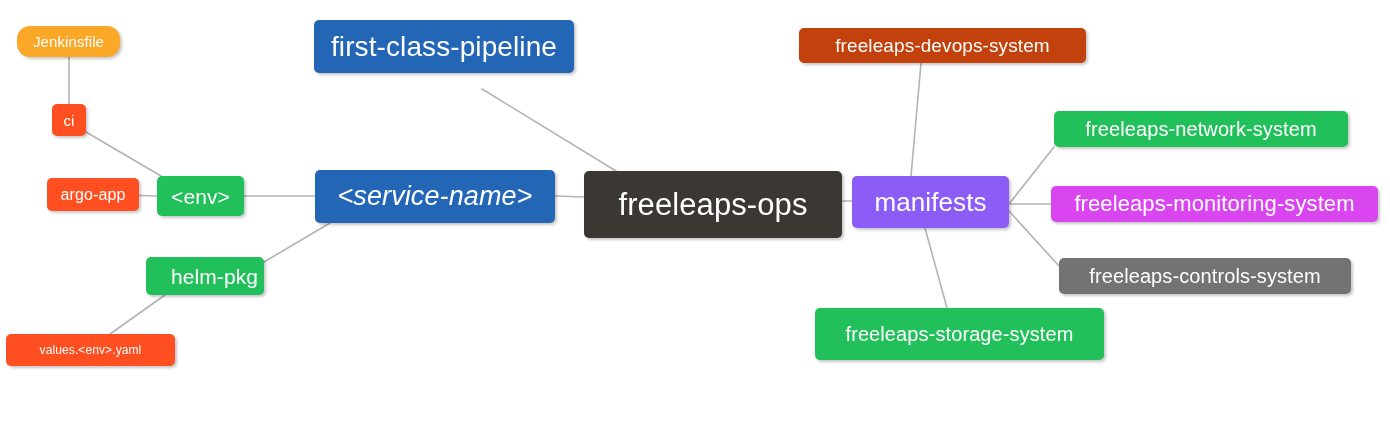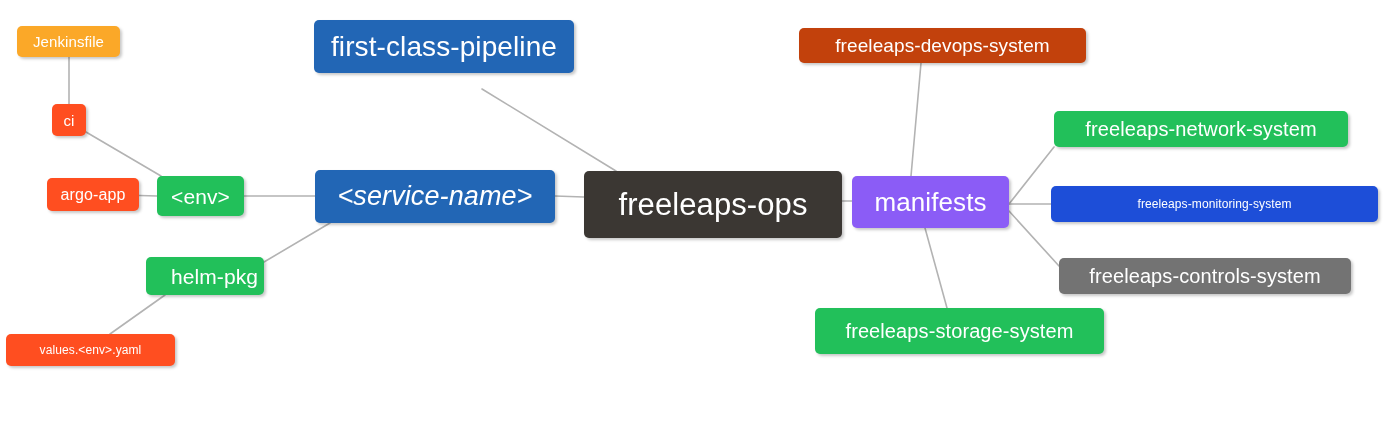--- a/index.html
+++ b/index.html
@@ -55,29 +55,29 @@
       <line x1="482" y1="89" x2="616" y2="171" stroke="#b3b3b3" stroke-width="1.6" stroke-linecap="round"></line>
       <line x1="555" y1="196" x2="584" y2="197" stroke="#b3b3b3" stroke-width="1.6" stroke-linecap="round"></line>
       <line x1="842" y1="201" x2="852" y2="201" stroke="#b3b3b3" stroke-width="1.6" stroke-linecap="round"></line>
       <line x1="921" y1="63" x2="911" y2="176" stroke="#b3b3b3" stroke-width="1.6" stroke-linecap="round"></line>
       <line x1="1054" y1="147" x2="1009" y2="204" stroke="#b3b3b3" stroke-width="1.6" stroke-linecap="round"></line>
       <line x1="1051" y1="204" x2="1009" y2="204" stroke="#b3b3b3" stroke-width="1.6" stroke-linecap="round"></line>
       <line x1="1059" y1="266" x2="1009" y2="211" stroke="#b3b3b3" stroke-width="1.6" stroke-linecap="round"></line>
       <line x1="947" y1="308" x2="925" y2="228" stroke="#b3b3b3" stroke-width="1.6" stroke-linecap="round"></line>
     </svg>
   <div id="node-layer">
-      <div class="node" style="left: 17px; top: 26px; width: 103px; height: 31px; background: rgb(251, 168, 40); font-size: 15px;">Jenkinsfile</div>
+      <div class="node" style="left: 17px; top: 26px; width: 103px; height: 31px; background: rgb(251, 168, 40); font-size: 15px; border-radius: 13px;">Jenkinsfile</div>
       <div class="node" style="left: 52px; top: 104px; width: 34px; height: 32px; background: rgb(255, 78, 32); font-size: 15px;">ci</div>
       <div class="node" style="left: 31px; top: 178px; width: 92px; height: 33px; background: rgb(255, 78, 32); font-size: 16px; margin-left: 16px;">argo-app</div>
       <div class="node" style="left: 157px; top: 176px; width: 87px; height: 40px; background: rgb(34, 192, 90); font-size: 21px;">&lt;env&gt;</div>
       <div class="node" style="left: 146px; top: 257px; width: 118px; height: 38px; background: rgb(34, 192, 90); font-size: 21px; padding-left: 29px;">helm-pkg</div>
       <div class="node" style="left: 6px; top: 334px; width: 169px; height: 32px; background: rgb(255, 78, 32); font-size: 12px;">values.&lt;env&gt;.yaml</div>
       <div class="node" style="left: 314px; top: 20px; width: 260px; height: 53px; background: rgb(34, 102, 181); font-size: 28px;">first-class-pipeline</div>
       <div class="node" style="left: 315px; top: 170px; width: 240px; height: 53px; background: rgb(34, 102, 181); font-size: 27px; font-style: italic;">&lt;service-name&gt;</div>
       <div class="node" style="left: 584px; top: 171px; width: 258px; height: 67px; background: rgb(59, 55, 51); font-size: 31px;">freeleaps-ops</div>
       <div class="node" style="left: 852px; top: 176px; width: 157px; height: 52px; background: #8b5cf6; font-size: 26px;">manifests</div>
       <div class="node" style="left: 799px; top: 28px; width: 287px; height: 35px; background: #c2410c; font-size: 19px;">freeleaps-devops-system</div>
       <div class="node" style="left: 1054px; top: 111px; width: 294px; height: 36px; background: rgb(34, 192, 90); font-size: 20px;">freeleaps-network-system</div>
-      <div class="node" style="left: 1051px; top: 186px; width: 327px; height: 36px; background: #1d4ed8; font-size: 12px;">freeleaps-monitoring-system</div>
+      <div class="node" style="left: 1051px; top: 186px; width: 327px; height: 36px; background: #d946ef; font-size: 22px;">freeleaps-monitoring-system</div>
       <div class="node" style="left: 1059px; top: 258px; width: 292px; height: 36px; background: #737373; font-size: 20px;">freeleaps-controls-system</div>
-      <div class="node" style="left: 815px; top: 308px; width: 289px; height: 46px; background: rgb(34, 192, 90); font-size: 20px;">freeleaps-storage-system</div>
+      <div class="node" style="left: 815px; top: 308px; width: 289px; height: 52px; background: rgb(34, 192, 90); font-size: 20px;">freeleaps-storage-system</div>
     </div>
 </div>
 
 </body></html>

